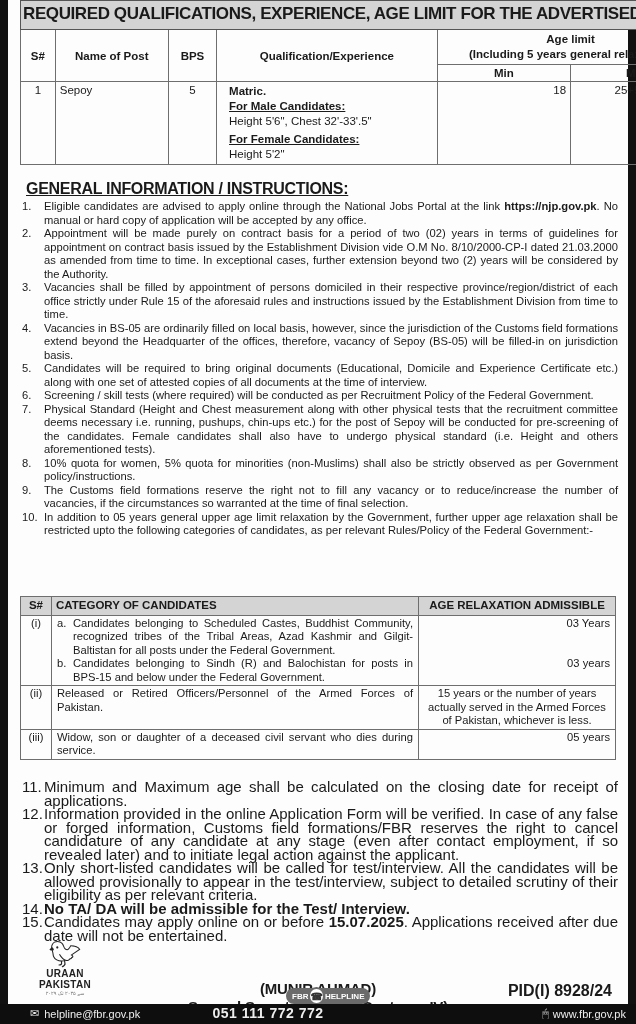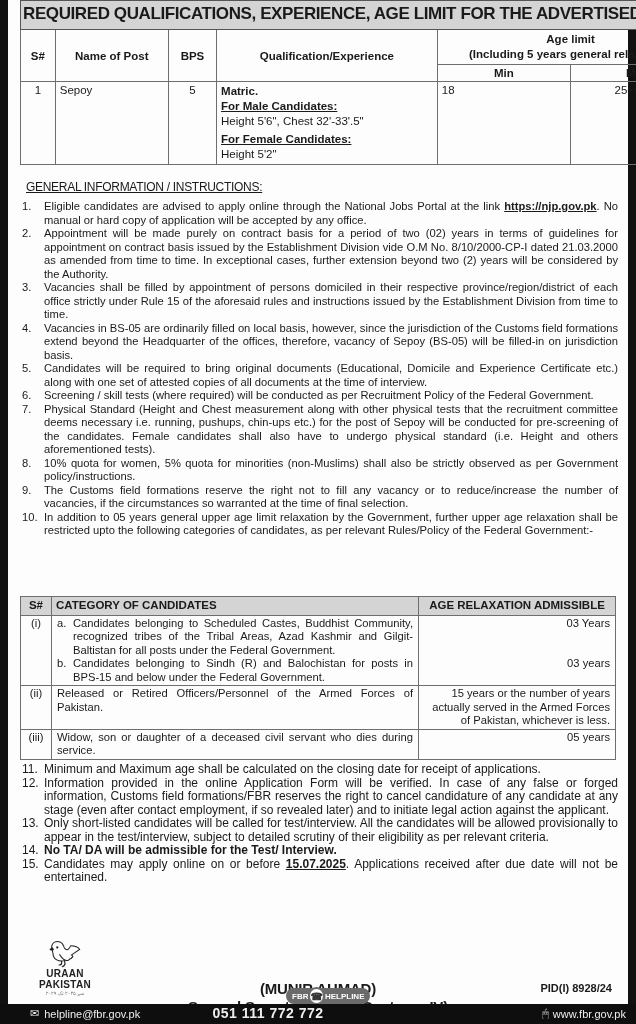--- a/index.html
+++ b/index.html
@@ -20,60 +20,60 @@
   .t1 .title-row th {
     background: #d4d4d4; font-size: 17px; font-weight: bold; text-align: center;
     padding: 3px 2px 5px; letter-spacing: -0.4px; border-color: #555;
     transform: scaleX(1); white-space: nowrap;
   }
   .t1 .hdr th { font-weight: bold; text-align: center; vertical-align: middle; font-size: 11.5px; }
   .t1 .c-sn { width: 22px; text-align: center; }
   .t1 .c-name { width: 92px; }
   .t1 .c-bps { width: 34px; text-align: center; }
   .t1 .c-qual { width: 188px; }
-  .t1 .c-min { width: 110px; text-align: left; }
+  .t1 .c-min { width: 110px; text-align: right; }
   .t1 .c-max { width: 110px; text-align: center; }
   .t1 .body td { height: 78px; }
-  .qual-line { line-height: 15px; }
+  .qual-line { line-height: 15px; margin-left: 8px; }
   .qual-bold { font-weight: bold; }
   .qual-u { font-weight: bold; text-decoration: underline; }
 
   
   .gi-title {
-    position: absolute; left: 18px; top: 180px; font-size: 12px; font-weight: normal;
+    position: absolute; left: 18px; top: 180px; font-size: 16px; font-weight: bold;
     text-decoration: underline; letter-spacing: -0.3px;
   }
   .instructions { position: absolute; left: 12px; top: 200px; width: 598px; font-size: 11.2px; line-height: 13.5px; }
   .inst { display: flex; margin: 0; }
   .inst .num { width: 22px; flex: none; padding-left: 2px; }
   .inst .txt { flex: 1; text-align: justify; }
   .b { font-weight: bold; }
-  .bu { font-weight: bold; text-decoration: underline; }
+  .bu { font-weight: bold; }
 
   
   .t2 { position: absolute; left: 12px; top: 596px; width: 596px; font-size: 11.2px; line-height: 13.5px; }
   .t2 td, .t2 th { border: 1px solid #6e6e6e; padding: 1px 5px; vertical-align: top; }
   .t2 th { background: #d4d4d4; font-weight: bold; text-align: center; font-size: 11.5px; padding: 2px 4px; }
   .t2 .sn { width: 20px; text-align: center; }
   .t2 .cat { width: 356px; text-align: justify; }
   .t2 .age { text-align: right; }
-  .t2 .age.left { text-align: right; }
+  .t2 .age.left { text-align: center; }
   .sub { display: flex; }
   .sub .lt { width: 16px; flex: none; }
   .sub .st { flex: 1; text-align: justify; }
 
-  .instructions2 { position: absolute; left: 12px; top: 763px; width: 598px; font-size: 12px; line-height: 13.5px; }
+  .instructions2 { position: absolute; left: 12px; top: 780px; width: 598px; font-size: 15px; line-height: 13.5px; }
 
   
   .sig { position: absolute; left: 0; width: 620px; top: 960px; text-align: center; font-weight: bold; font-size: 15px; line-height: 18px; letter-spacing: -0.2px; margin-top: 20px; }
   .logo { position: absolute; left: 22px; top: 940px; width: 70px; text-align: center; }
   .logo .bird { font-size: 26px; line-height: 28px; color: #222; }
   .logo .l1, .logo .l2 { font-weight: bold; font-size: 10px; line-height: 11px; color: #222; letter-spacing: 0.3px; }
   .logo .l3 { font-size: 5px; color: #777; }
-  .pid { position: absolute; right: 16px; top: 982px; font-size: 11px; font-weight: bold; }
+  .pid { position: absolute; right: 16px; top: 982px; font-size: 16px; font-weight: bold; }
   .helpline-badge {
     position: absolute; left: 278px; top: 988px; width: 84px; height: 16px; border-radius: 8px;
     background: #6a6a6a; color: #fff; font-size: 8px; font-weight: bold;
     display: flex; align-items: center; justify-content: space-between; padding: 0 6px; box-sizing: border-box;
   }
   .helpline-badge .phone {
     width: 18px; height: 18px; border-radius: 50%; background: #fff; border: 2px solid #6a6a6a;
     color: #333; font-size: 10px; display: flex; align-items: center; justify-content: center; box-sizing: border-box;
   }
 

